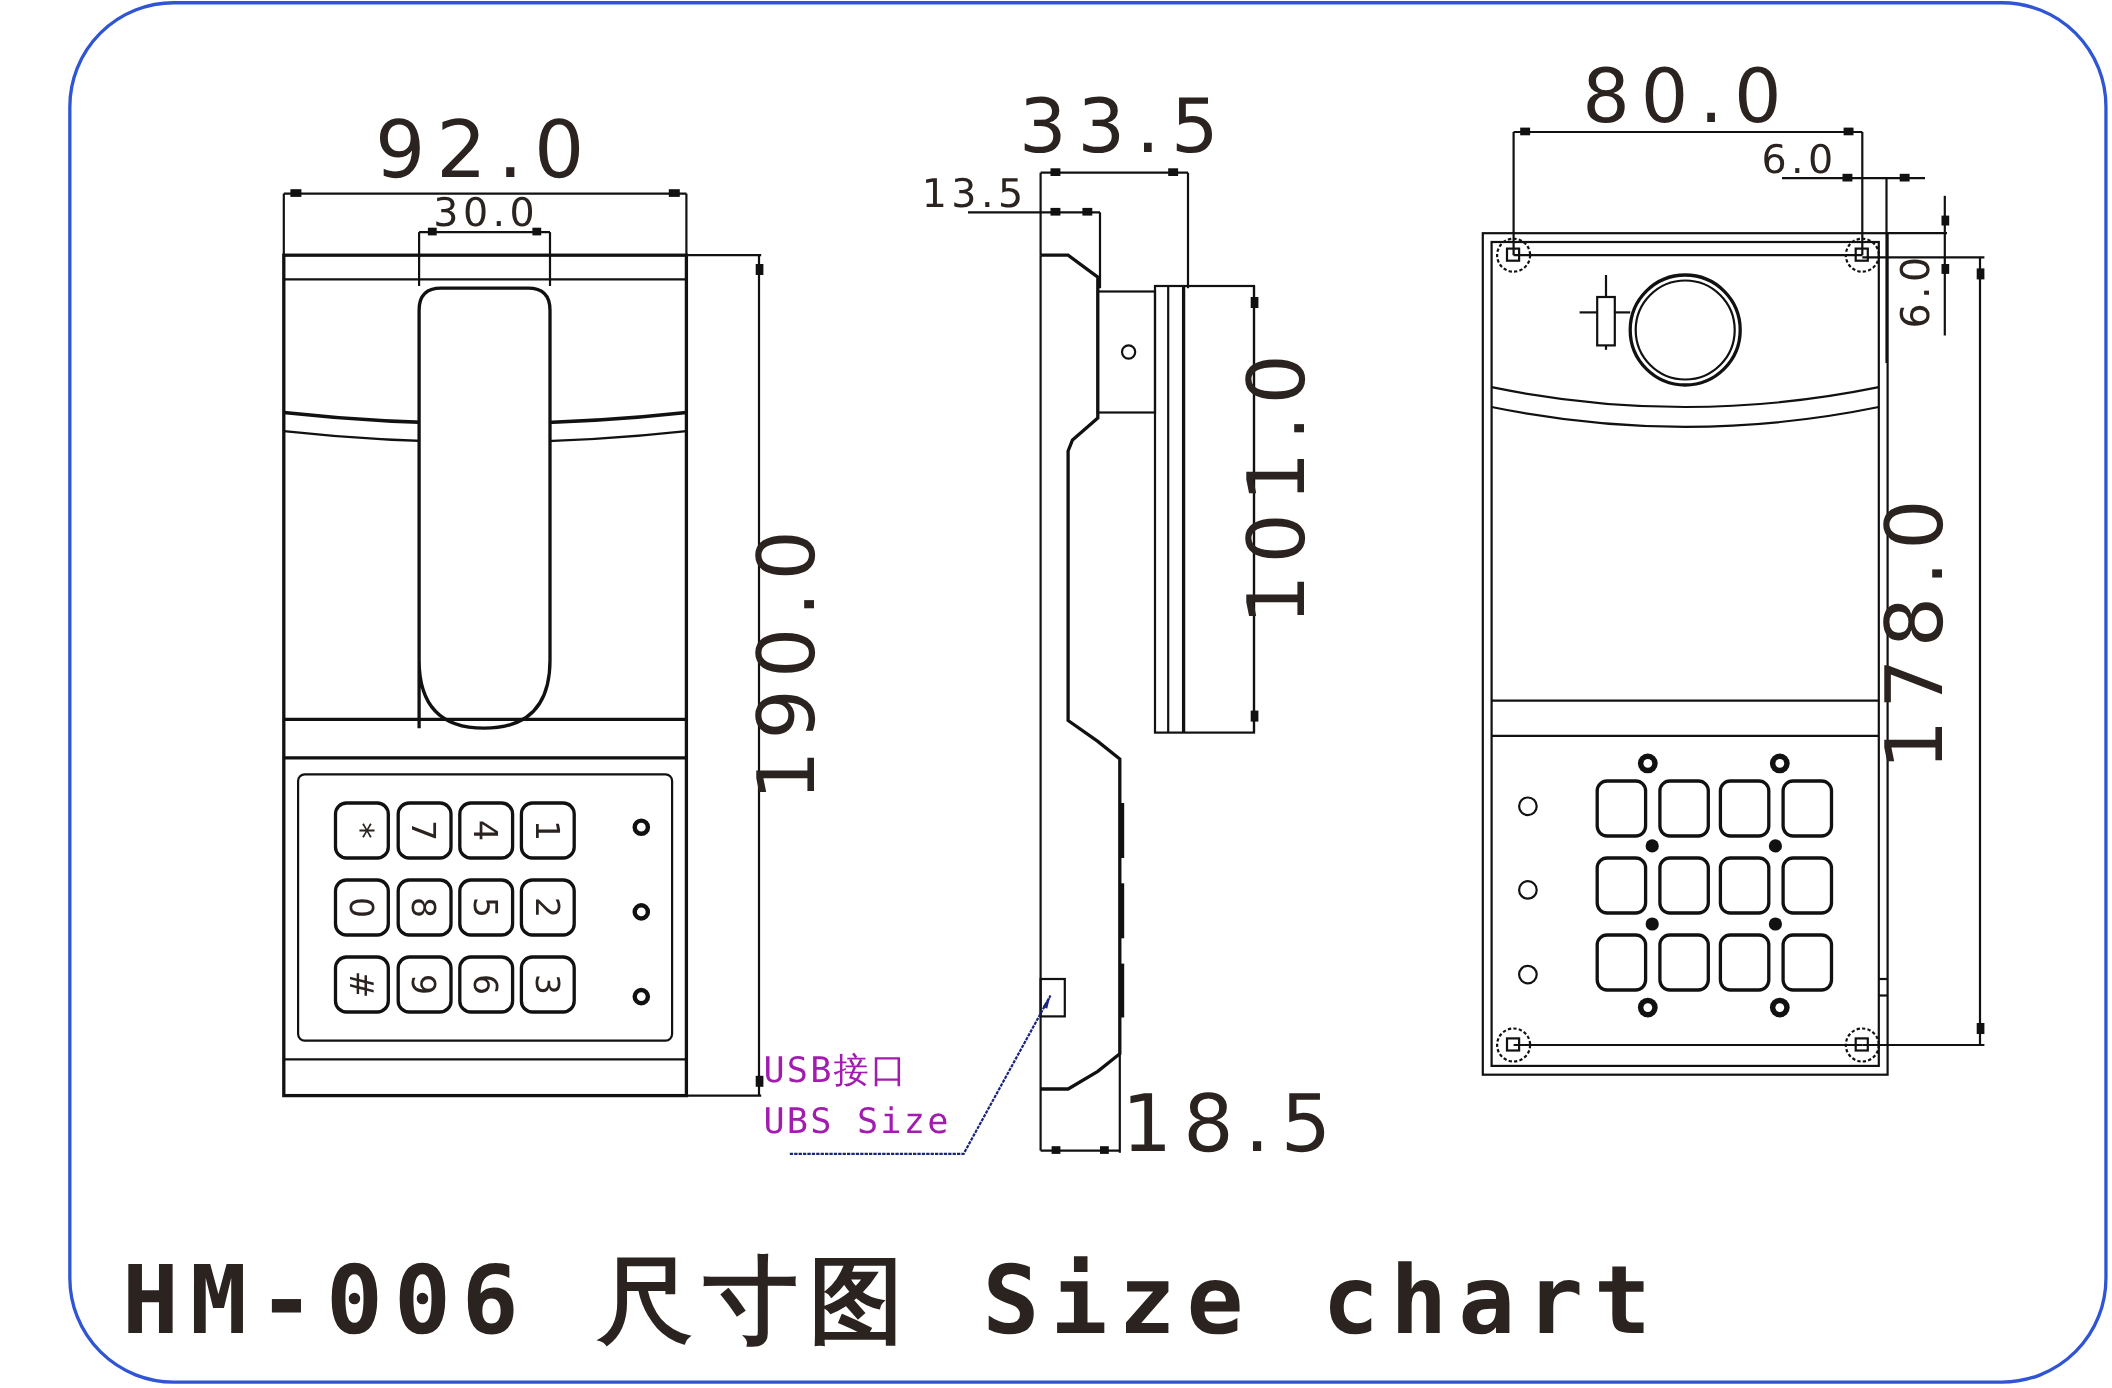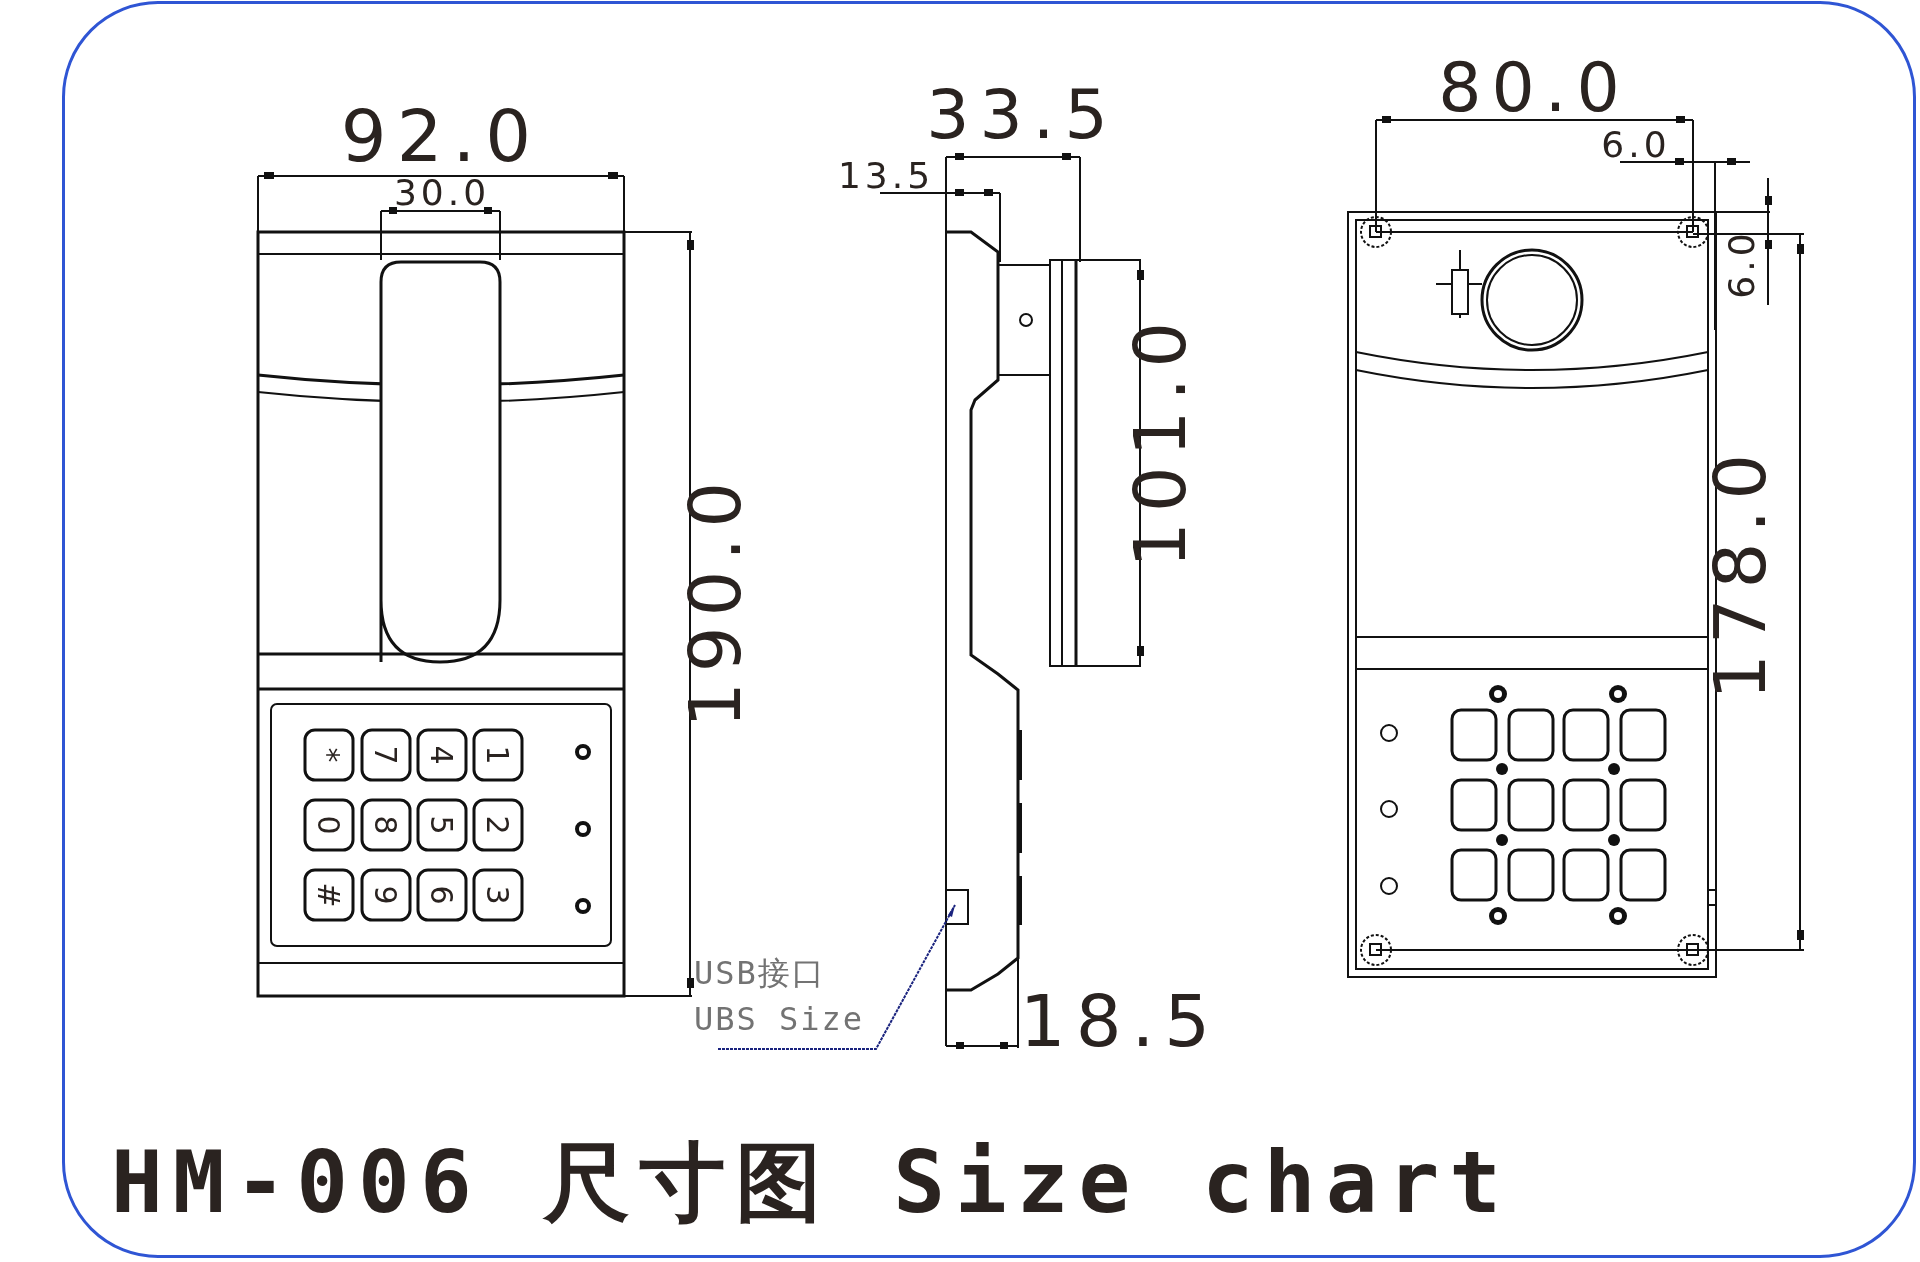--- a/index.html
+++ b/index.html
@@ -1,21 +1,21 @@
 <!DOCTYPE html>
 <html><head>
 <meta charset="utf-8">
 <style>
   html, body { margin: 0; padding: 0; background: #ffffff; }
   body { width: 1920px; height: 1262px; position: relative; overflow: hidden; font-family: "DejaVu Sans", sans-serif; }
   .frame { position: absolute; left: 62px; top: 1px; width: 1854px; height: 1257px; border: 3px solid #2f55d4; border-radius: 96px; box-sizing: border-box; }
   svg.drawing { position: absolute; left: 0; top: 0; }
   .dim { fill: #2a2320; font-family: "DejaVu Sans", sans-serif; }
   .title { position: absolute; left: 0; width: 1622px; top: 1125px; text-align: center; font-family: "DejaVu Sans Mono", monospace; font-weight: bold; font-size: 86px; letter-spacing: 10px; color: #2a2320; }
-  .usb-label { position: absolute; left: 694px; top: 950px; font-family: "DejaVu Sans Mono", monospace; font-size: 32px; color: #737373; line-height: 46px; letter-spacing: 2px; }
+  .usb-label { position: absolute; left: 694px; top: 950px; font-family: "DejaVu Sans Mono", monospace; font-size: 32px; color: #a21caf; line-height: 46px; letter-spacing: 2px; }
 </style>
 </head>
 <body>
 
 <div class="frame"></div>
 
 <svg class="drawing" width="1920" height="1262" viewBox="0 0 1920 1262">
   <defs>
     <marker id="tick" markerWidth="8" markerHeight="8" refX="4" refY="4" orient="auto">
       <rect x="1" y="2" width="6" height="4" fill="#111"></rect>

